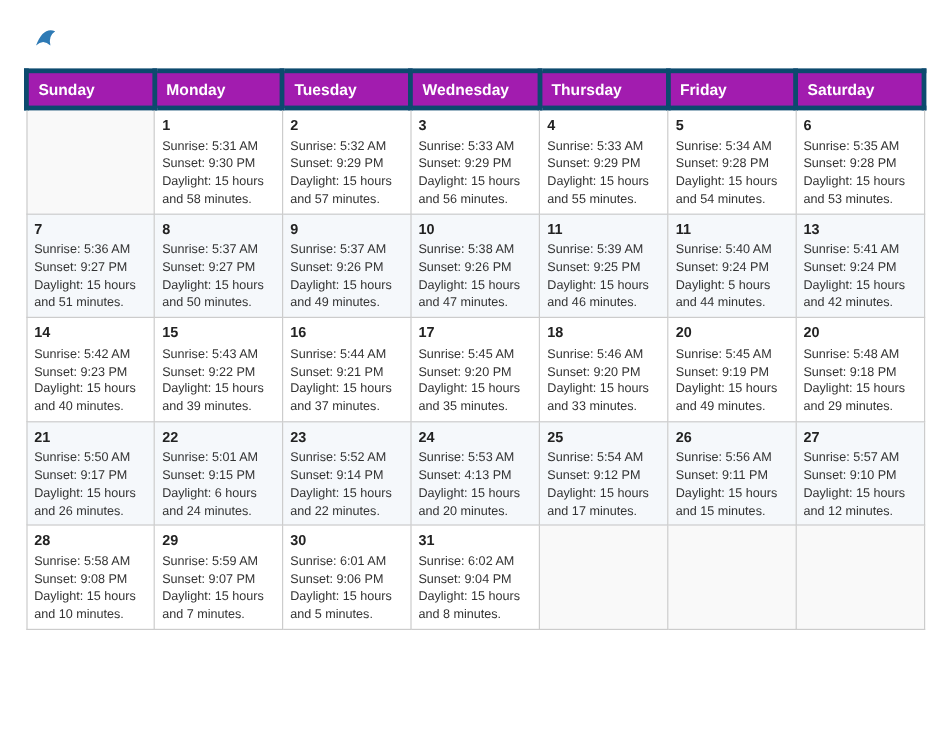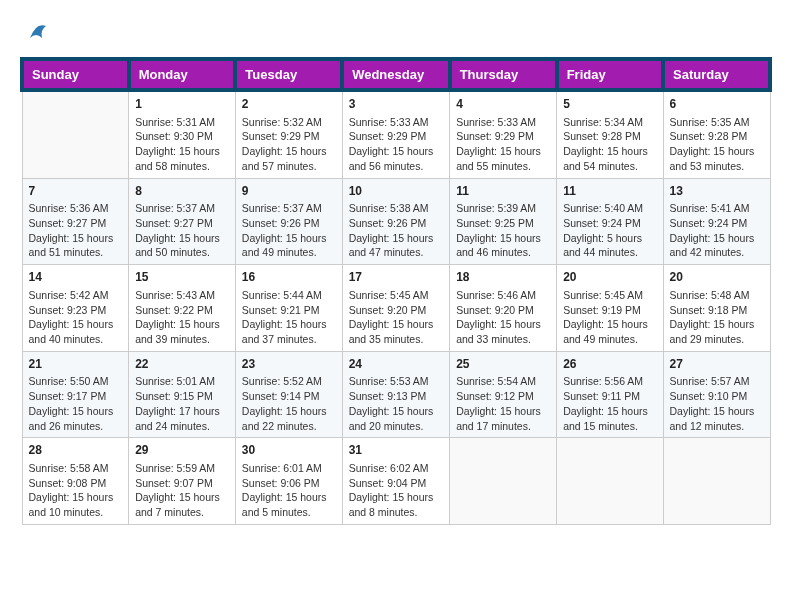--- a/index.html
+++ b/index.html
@@ -241,32 +241,32 @@
         <td>
           <span class="day-number">21</span>
           <span class="day-info">Sunrise: 5:50 AM</span><br>
           <span class="day-info">Sunset: 9:17 PM</span><br>
           <span class="day-info">Daylight: 15 hours and 26 minutes.</span>
         </td>
         <td>
           <span class="day-number">22</span>
           <span class="day-info">Sunrise: 5:01 AM</span><br>
           <span class="day-info">Sunset: 9:15 PM</span><br>
-          <span class="day-info">Daylight: 17 hours and 24 minutes.</span>
+          <span class="day-info">Daylight: 6 hours and 24 minutes.</span>
         </td>
         <td>
           <span class="day-number">23</span>
           <span class="day-info">Sunrise: 5:52 AM</span><br>
           <span class="day-info">Sunset: 9:14 PM</span><br>
           <span class="day-info">Daylight: 15 hours and 22 minutes.</span>
         </td>
         <td>
           <span class="day-number">24</span>
           <span class="day-info">Sunrise: 5:53 AM</span><br>
-          <span class="day-info">Sunset: 9:13 PM</span><br>
+          <span class="day-info">Sunset: 4:13 PM</span><br>
           <span class="day-info">Daylight: 15 hours and 20 minutes.</span>
         </td>
         <td>
           <span class="day-number">25</span>
           <span class="day-info">Sunrise: 5:54 AM</span><br>
           <span class="day-info">Sunset: 9:12 PM</span><br>
           <span class="day-info">Daylight: 15 hours and 17 minutes.</span>
         </td>
         <td>
           <span class="day-number">26</span>

